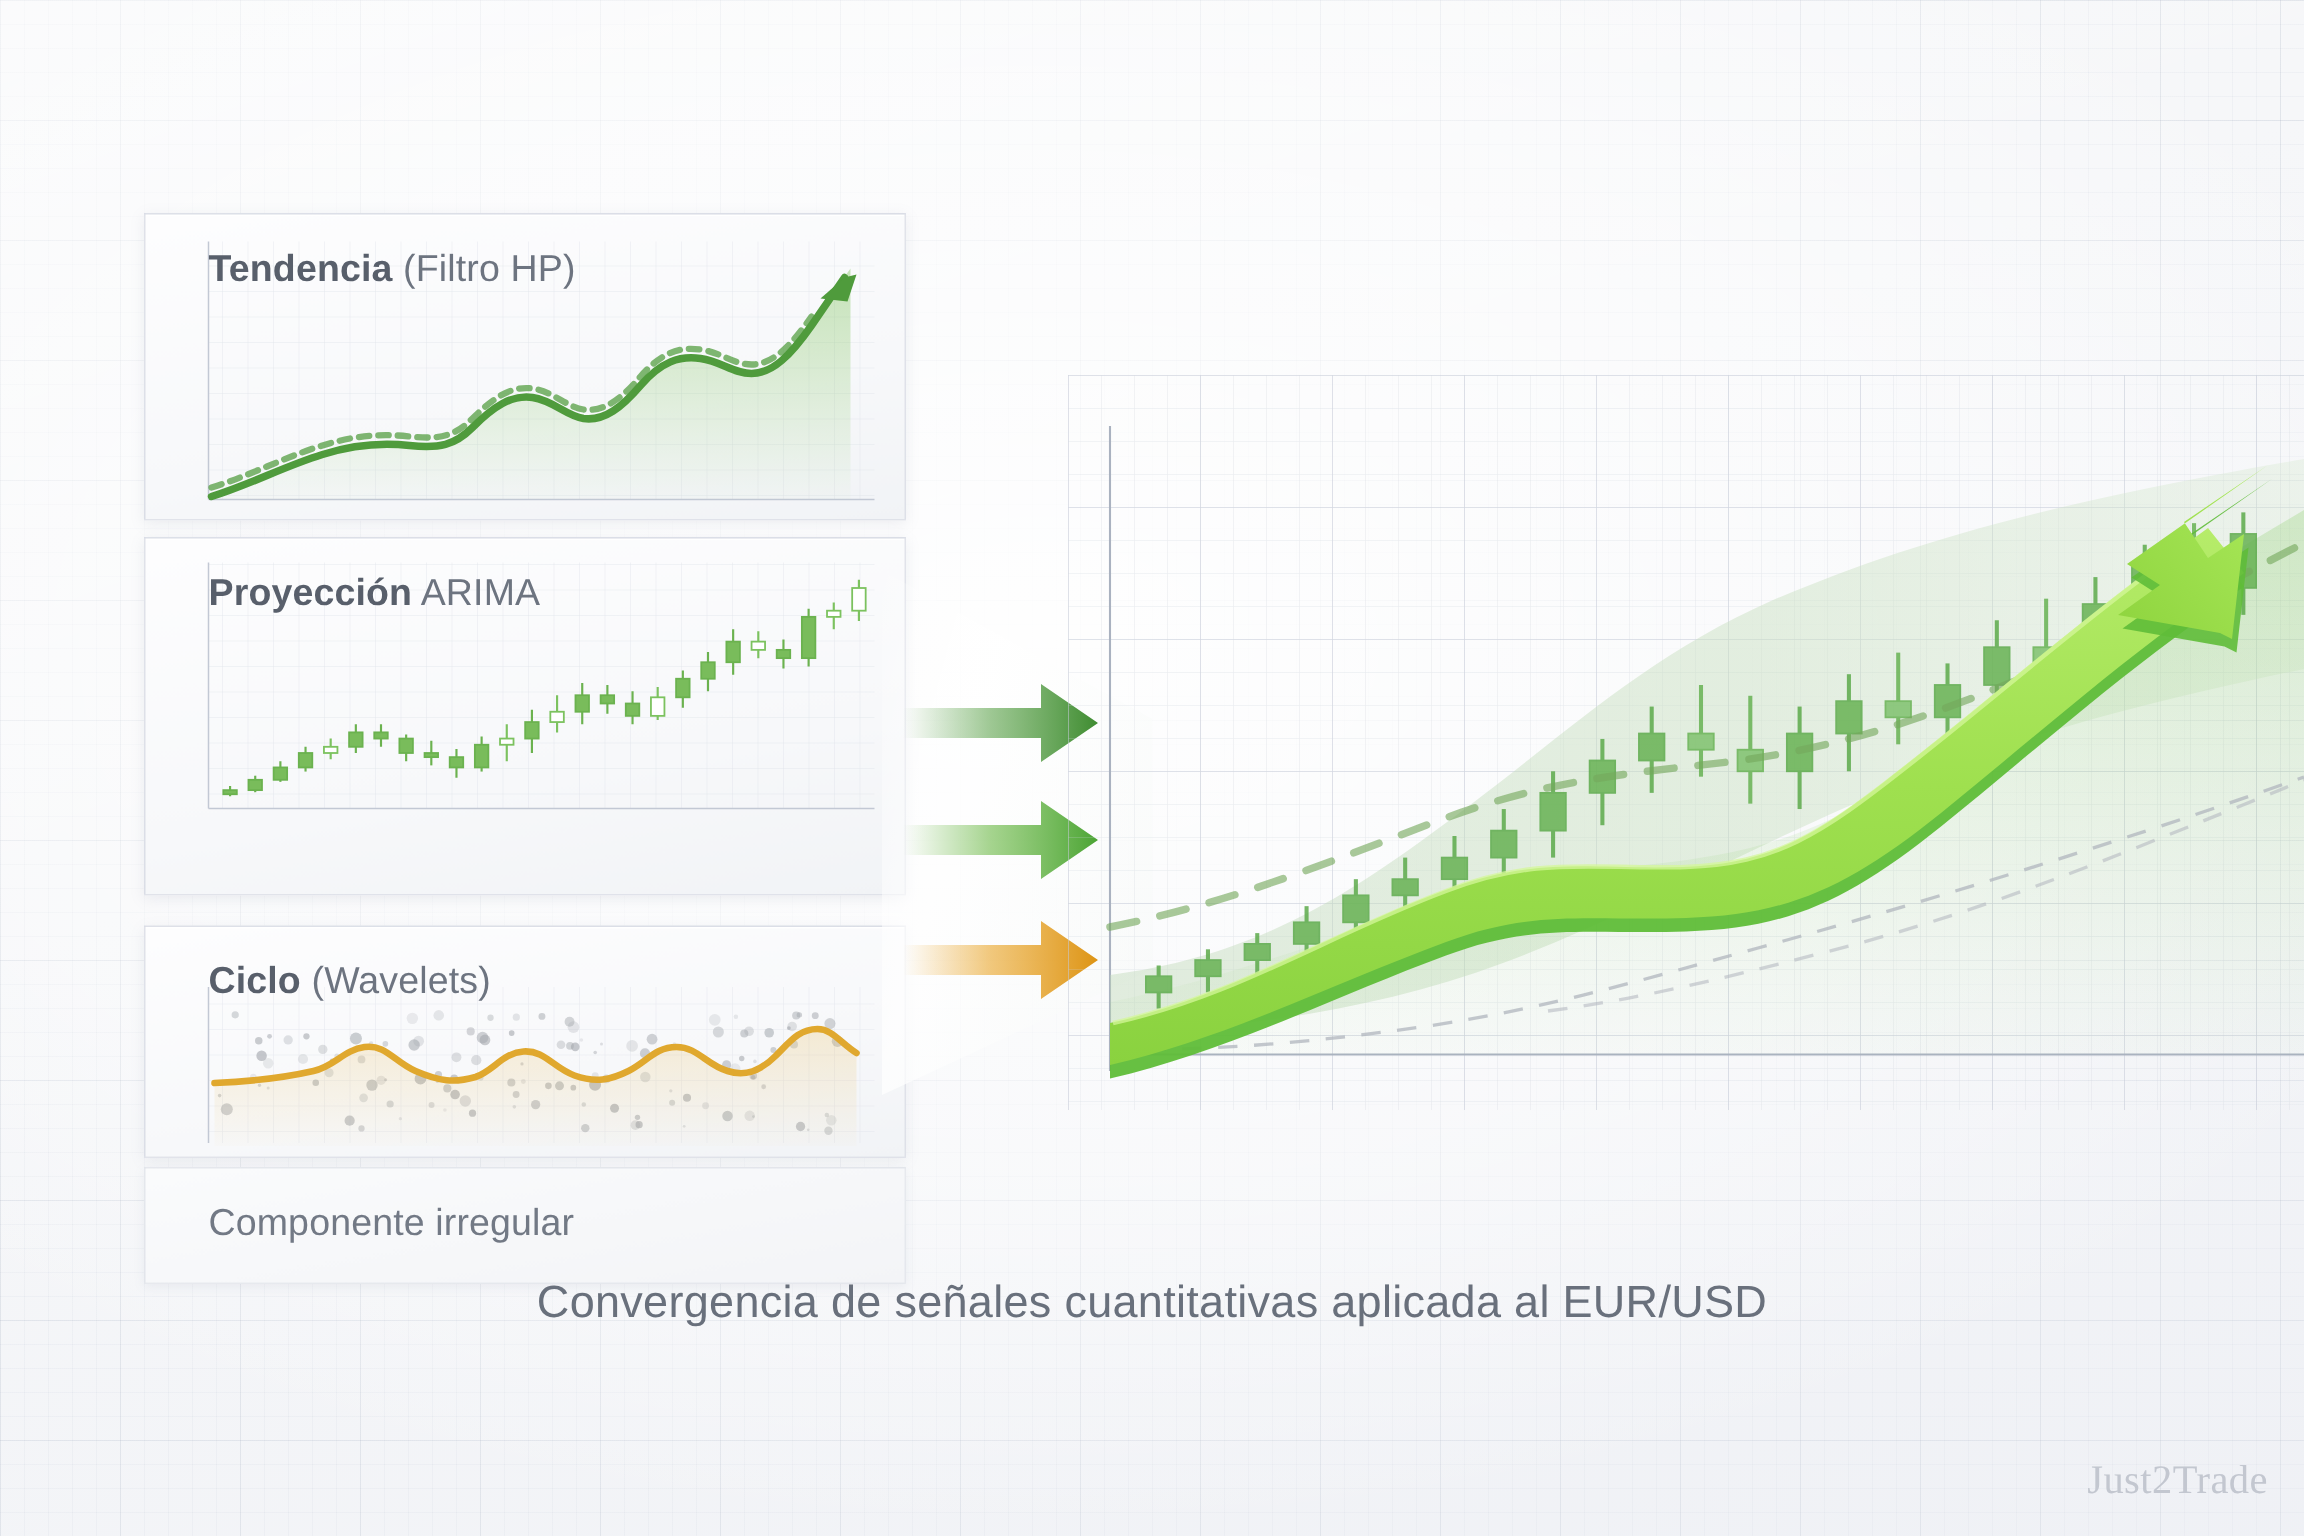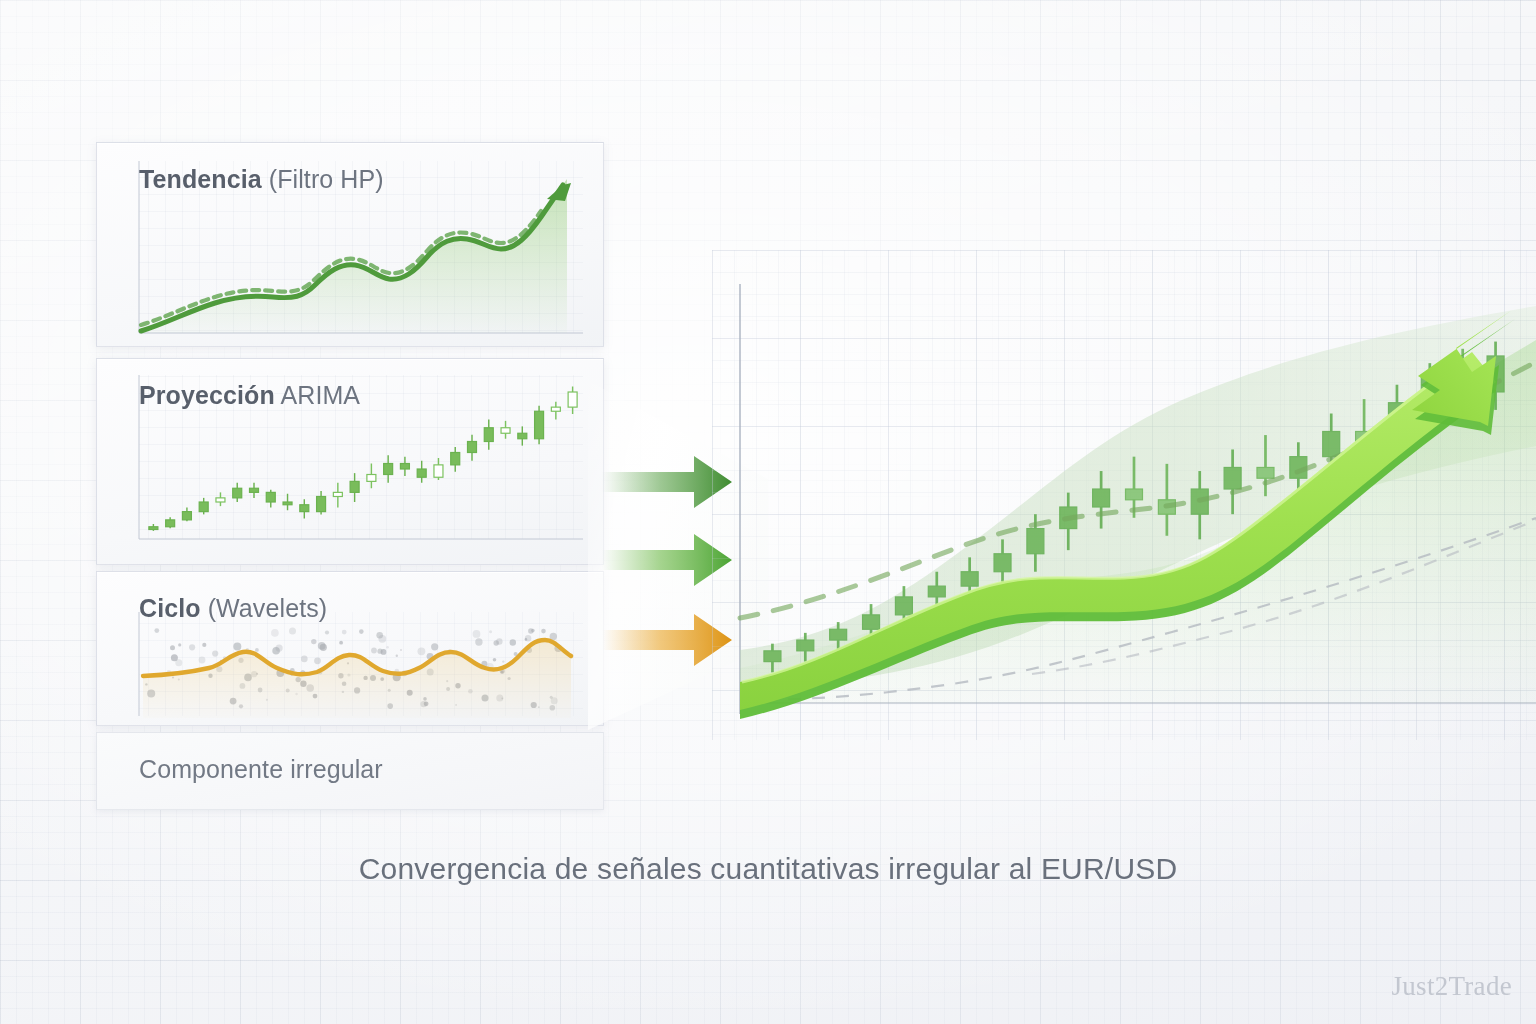--- a/index.html
+++ b/index.html
@@ -41,22 +41,22 @@
   .panel-title {
     position:absolute; left:42px; top:22px;
     font-size:25px; letter-spacing:.1px;
     color:#6d7480; font-weight:400; z-index:4;
     white-space:nowrap;
   }
   .panel-title b { font-weight:700; color:#585f6b; }
   .panel-plot { position:absolute; inset:0; }
 
   #panel-trend  { height:205px;text-align:right; }
-  #panel-arima  { height:207px; margin-top:11px; }
-  #panel-cycle  { height:155px; margin-top:6px; }
+  #panel-arima  { height:239px; margin-top:11px; }
+  #panel-cycle  { height:155px; margin-top:20px; }
   #panel-irregular {
     height:78px; margin-top:6px;
     background:linear-gradient(170deg, #fafbfc 0%, #f3f4f7 100%);
     border:1px solid rgba(195,201,213,0.35);
     box-shadow:0 2px 7px rgba(120,130,155,0.10);
     padding-left:11px;
   }
   #panel-irregular .panel-title { top:22px; font-size:25px; color:#727985; font-weight:400; }
 
   
@@ -506,15 +506,15 @@
 
       <path d="M30,432 C112,414 172,374 252,344 C314,320 350,330 412,328
                C472,326 502,306 558,262 C612,220 662,176 718,134" fill="none" stroke="#d4f79a" stroke-width="3" opacity="0.75"></path>
 
       <path d="M800,60 L706,126 L728,140 L700,160 L768,172 L776,176 L784,106 L760,122 L744,98 Z" fill="#5fbd38" transform="translate(3,9)" opacity="0.9"></path>
       <path d="M800,60 L706,126 L728,140 L700,160 L768,172 L776,176 L784,106 L760,122 L744,98 Z" fill="url(#headGrad)"></path>
     </g>
   </svg>
 </div>
 
-<div id="caption">Convergencia de señales cuantitativas irregular al EUR/USD</div>
+<div id="caption">Convergencia de señales cuantitativas aplicada al EUR/USD</div>
 
 <div id="watermark">Just2Trade</div>
 
 </body></html>

